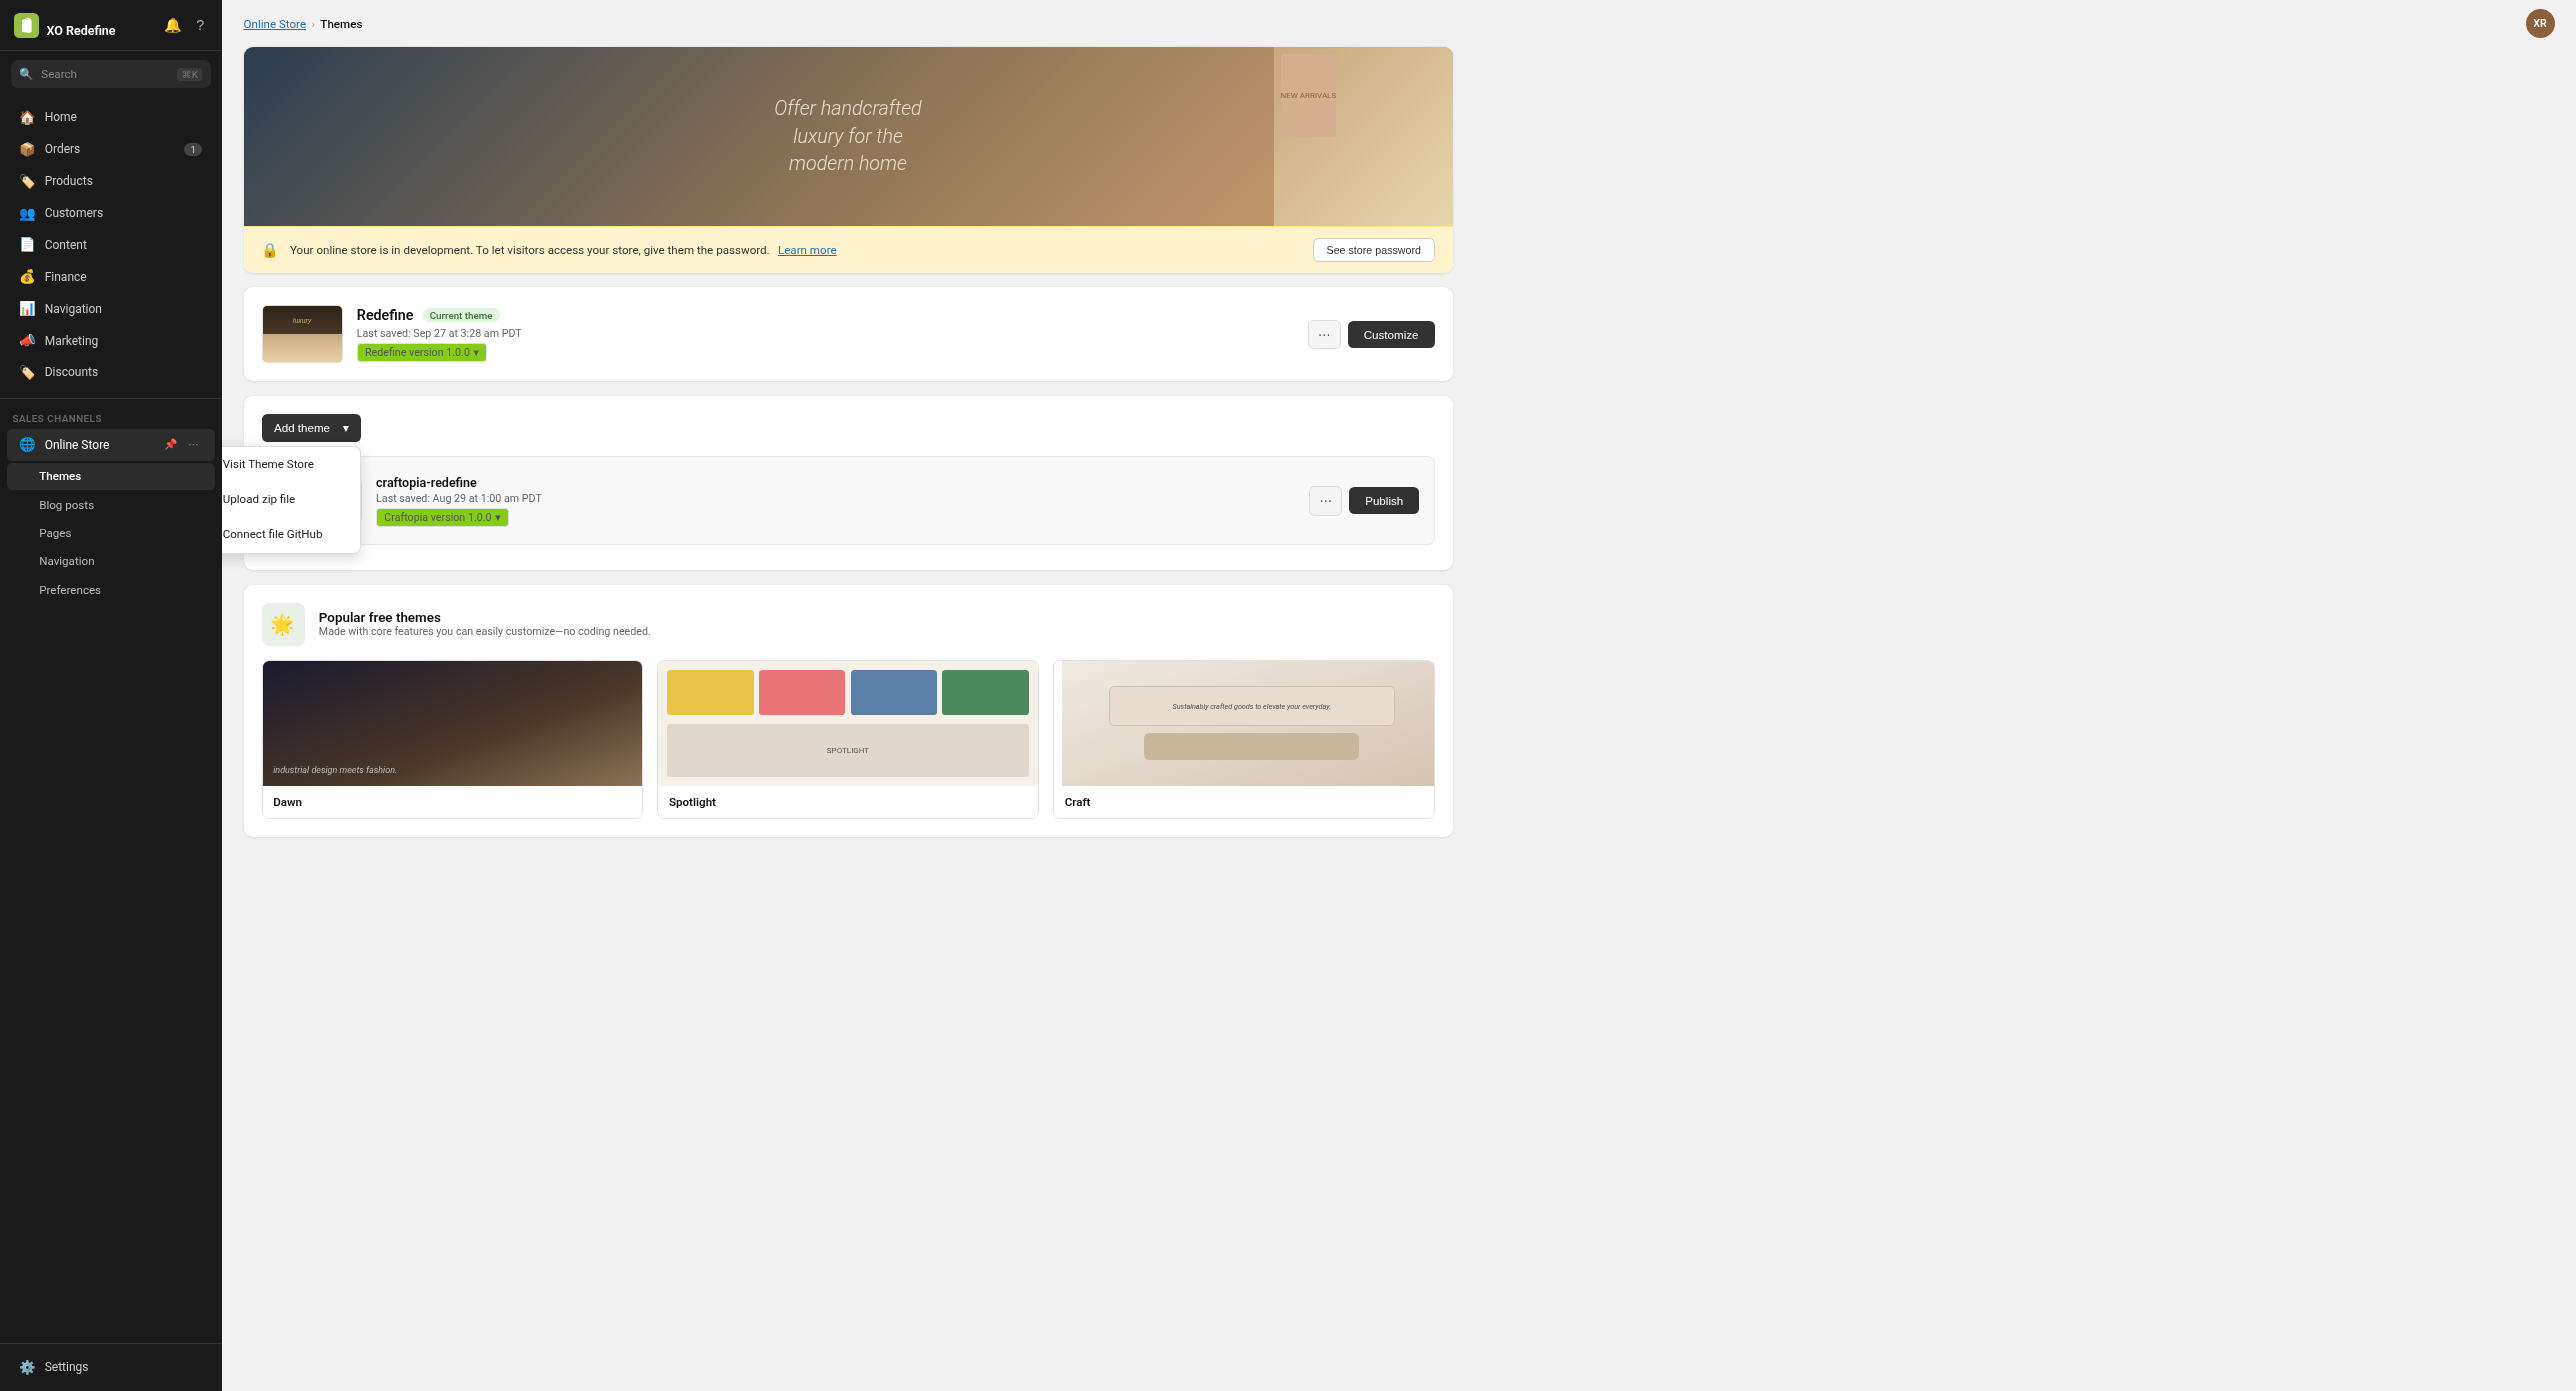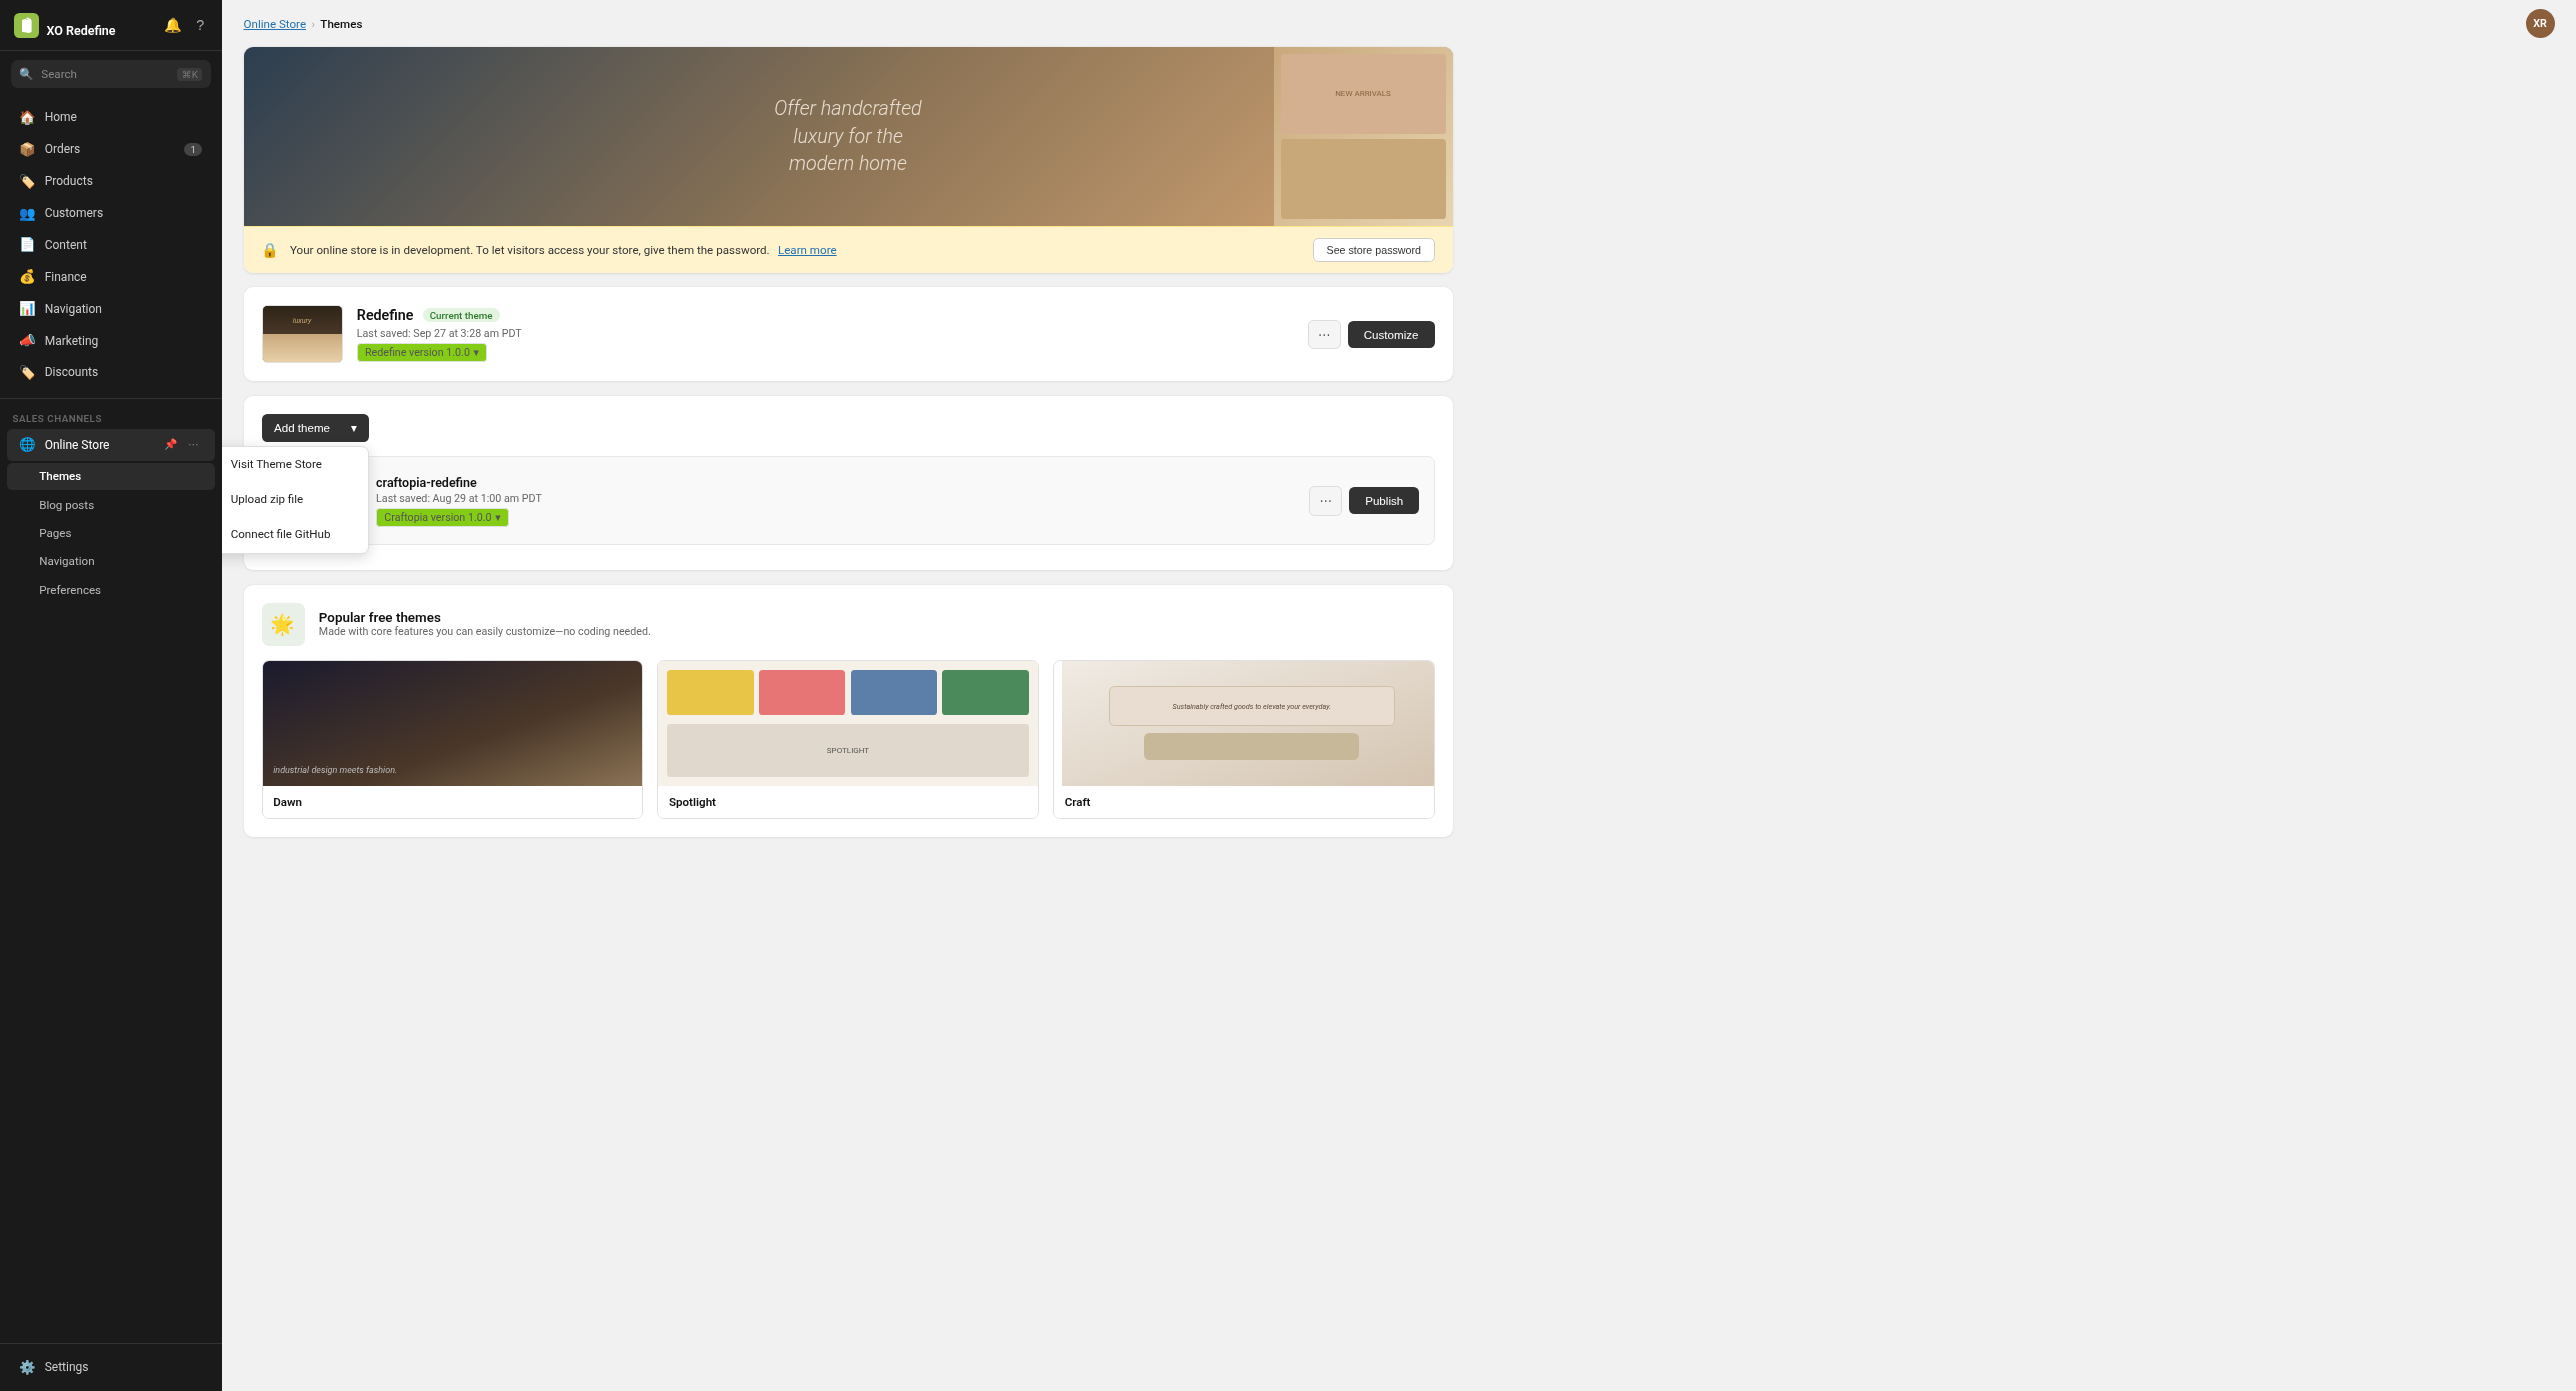--- a/index.html
+++ b/index.html
@@ -342,21 +342,21 @@
     .section-title { font-size: 14.3px; font-weight: 600; color: #111; }
     .section-subtitle { font-size: 10.7px; color: #666; margin-top: 1.8px; }
 
     
     .add-theme-dropdown {
       position: relative;
     }
     .btn-add-theme {
       display: flex;
       align-items: center;
-      gap: 21px;
+      gap: 13px;
       background: #323232;
       color: #fff;
       border: none;
       border-radius: 5.4px;
       padding: 7.2px 12.5px;
       font-size: 11.6px;
       cursor: pointer;
       font-weight: 500;
     }
     .dropdown-menu {
@@ -611,21 +611,21 @@
     </div>
   </div>
 
   <div class="page-wrapper">
 
     <div class="preview-container">
       <div class="preview-image">
         <div style="color:#e8ddd0;font-size:19.7px;font-weight:300;text-align:center;font-style:italic;line-height:1.4;">
           Offer handcrafted<br>luxury for the<br>modern home
         </div>
-        <div class="preview-side-image" style="position:absolute;right:0;top:0;width:179px;height:100%;background:linear-gradient(135deg,#c9a87c,#e8d5b0);display:flex;flex-direction:column;padding:7px;gap:5.4px;">
+        <div class="preview-side-image" style="position:absolute;right:0;top:0;width:179px;height:100%;background:linear-gradient(135deg,#c9a87c,#e8d5b0);display:flex;flex-direction:row;padding:7px;gap:5.4px;">
           <div style="background:#d4b090;height:50%;border-radius:3.6px;font-size:8px;color:#8B6340;display:flex;align-items:center;justify-content:center;">NEW ARRIVALS</div>
           <div style="background:#c8a878;height:50%;border-radius:3.6px;"></div>
         </div>
       </div>
       <div class="password-banner">
         <span class="password-banner-icon">🔒</span>
         <span>
           <span>Your online store is in development. To let visitors access your store, give them the password.</span>
           <span class="banner-link" style="margin-left:5.4px;">Learn more</span>
         </span>

